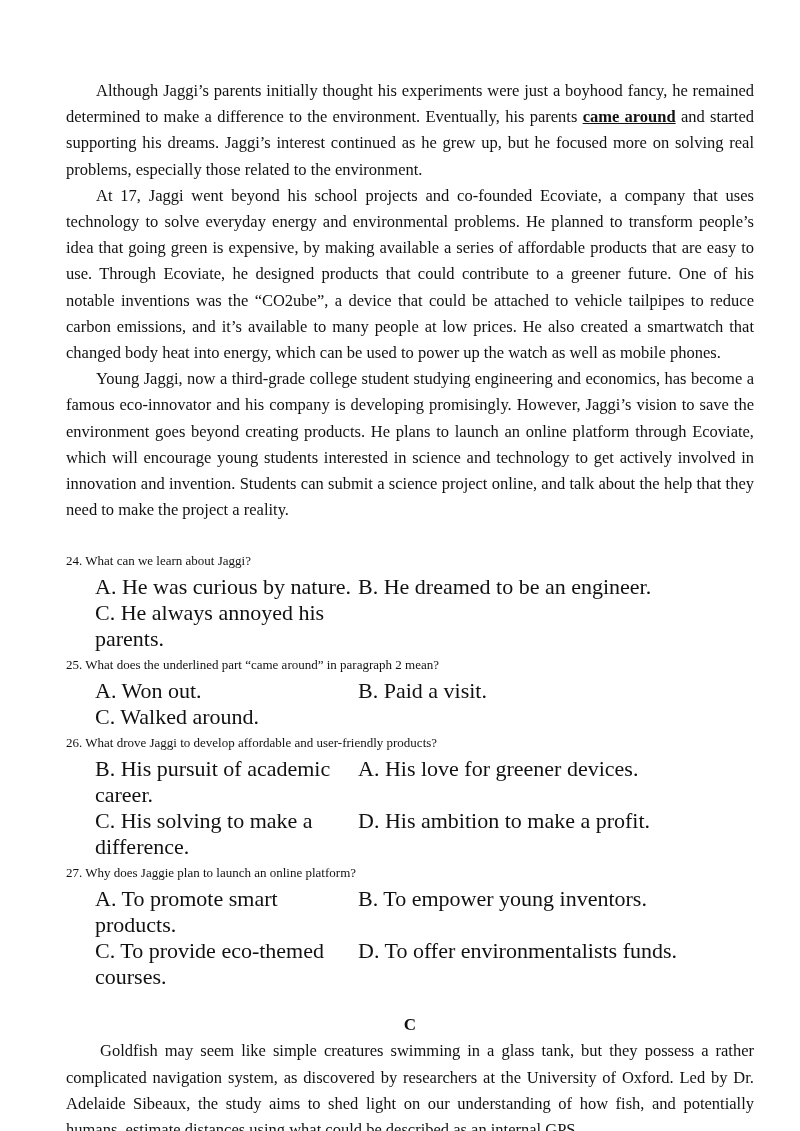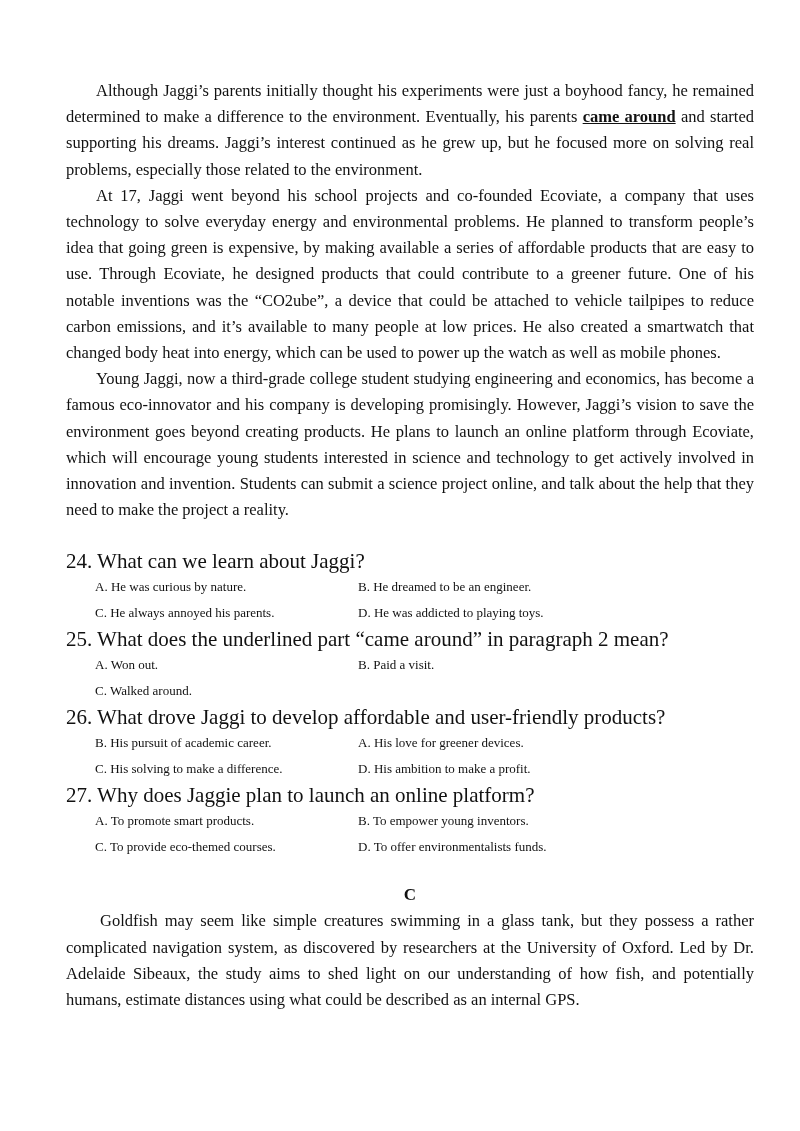--- a/index.html
+++ b/index.html
@@ -29,29 +29,29 @@
       margin: 0;
     }
     .para u.ul {
       font-weight: bold;
       text-decoration: underline;
     }
     .gap {
       height: 25px;
     }
     .q {
-      font-size: 21px;
+      font-size: 13px;
       line-height: 26px;
       margin: 0;
     }
     .opts {
       display: grid;
       grid-template-columns: 263px 340px;
       padding-left: 29px;
-      font-size: 13px;
+      font-size: 22px;
       line-height: 26px;
     }
     .section-letter {
       text-align: center;
       font-weight: bold;
       font-size: 17px;
       line-height: 26px;
       margin-top: 22px;
       margin-bottom: 0;
     }
@@ -72,21 +72,20 @@
 
   <div class="gap"></div>
 
   <div>
     <div>
       <p class="q">24. What can we learn about Jaggi?</p>
       <div class="opts">
         <span>A. He was curious by nature.</span>
         <span>B. He dreamed to be an engineer.</span>
         <span>C. He always annoyed his parents.</span>
-        <span>D. He was addicted to playing toys.</span>
       </div>
     </div>
     <div>
       <p class="q">25. What does the underlined part “came around” in paragraph 2 mean?</p>
       <div class="opts">
         <span>A. Won out.</span>
         <span>B. Paid a visit.</span>
         <span>C. Walked around.</span>
       </div>
     </div>

